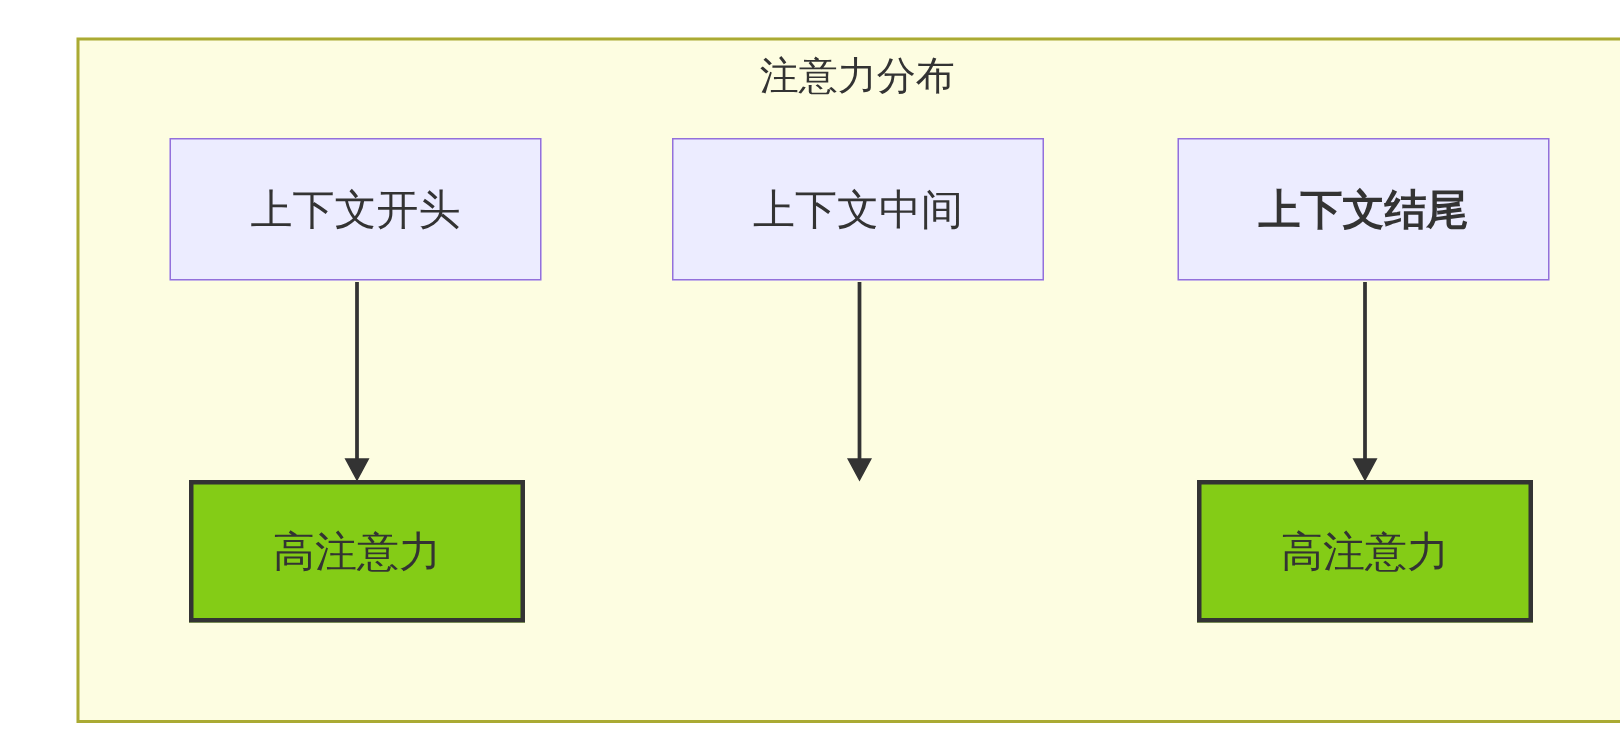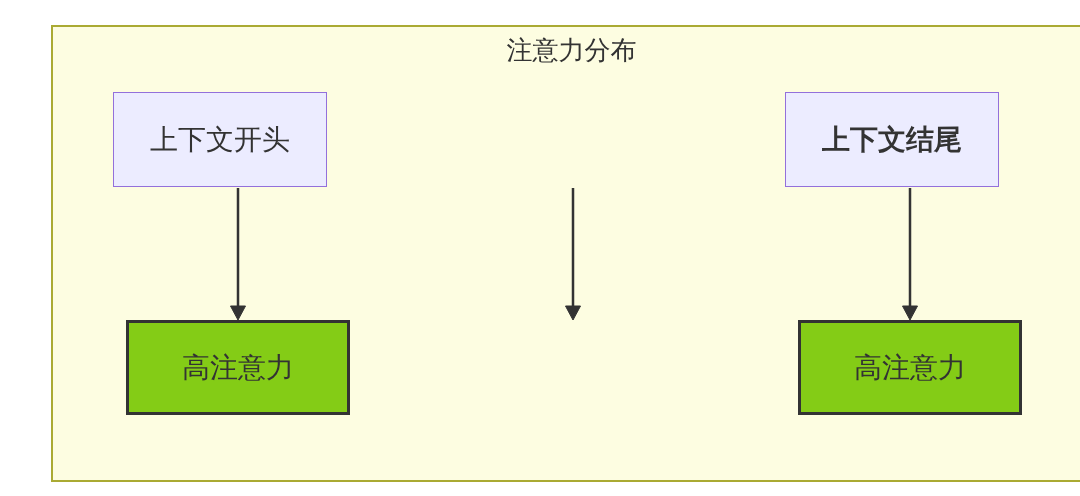--- a/index.html
+++ b/index.html
@@ -40,21 +40,21 @@
     box-sizing: border-box;
     display: flex;
     align-items: center;
     justify-content: center;
     font-size: 28px;
     color: #333333;
     white-space: nowrap;
   }
   .node.source {
     top: 65px;
-    width: 214px;
+    width: 248px;
     height: 95px;
     background: #ececff;
     border: 1px solid #9370db;
   }
   .node.result {
     top: 293px;
     width: 224px;
     height: 95px;
     border: 3px solid #333333;
   }
@@ -87,20 +87,23 @@
 <body>
 
 <div class="canvas">
   <div class="subgraph">
 
     <div class="diagram-title">注意力分布</div>
 
     <div class="node source src-1">
       <span>上下文开头</span>
     </div>
+    <div class="node source src-2">
+      <span>上下文中间</span>
+    </div>
     <div class="node source src-3">
       <span>上下文结尾</span>
     </div>
 
     <svg class="arrows-layer" viewBox="0 0 1037 453" xmlns="http://www.w3.org/2000/svg">
       <g>
         <line x1="185" y1="161" x2="185" y2="280"></line>
         <polygon points="177.5,279 192.5,279 185,293"></polygon>
       </g>
       <g>

